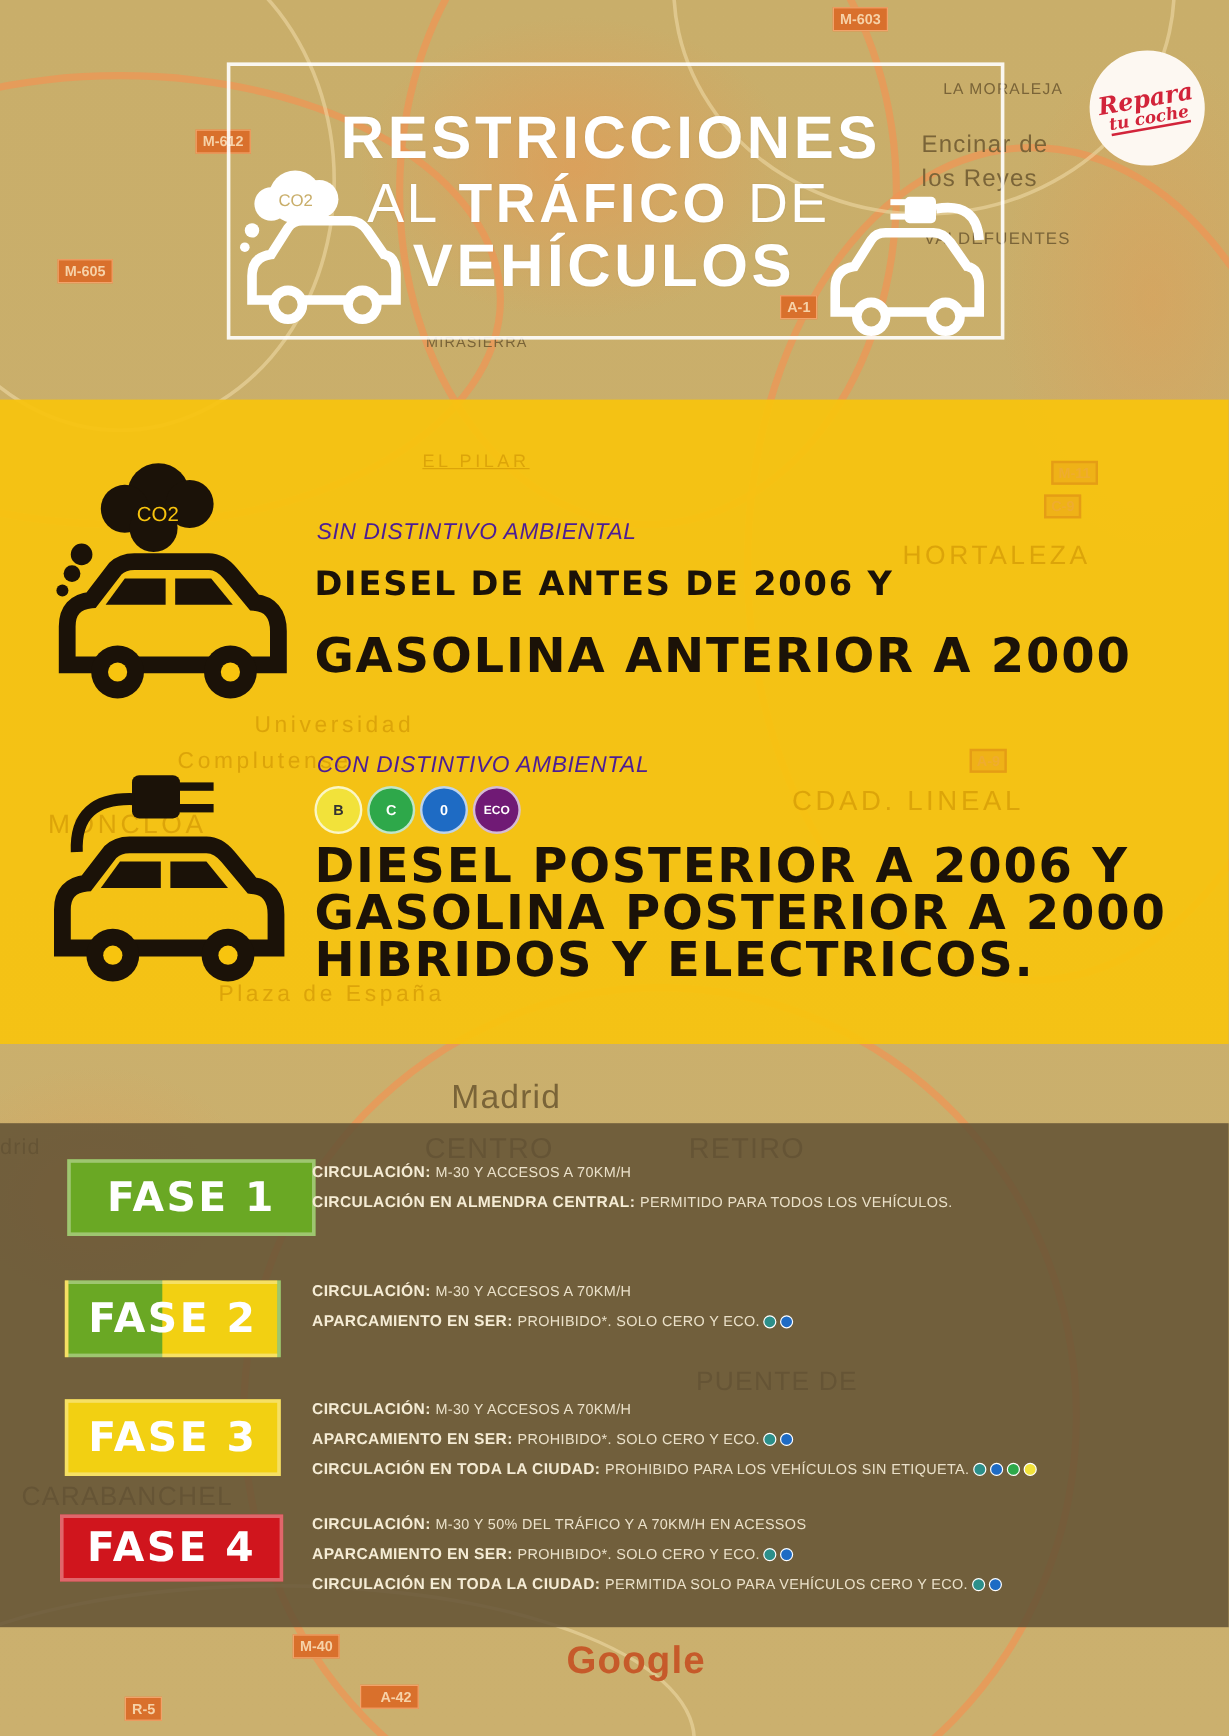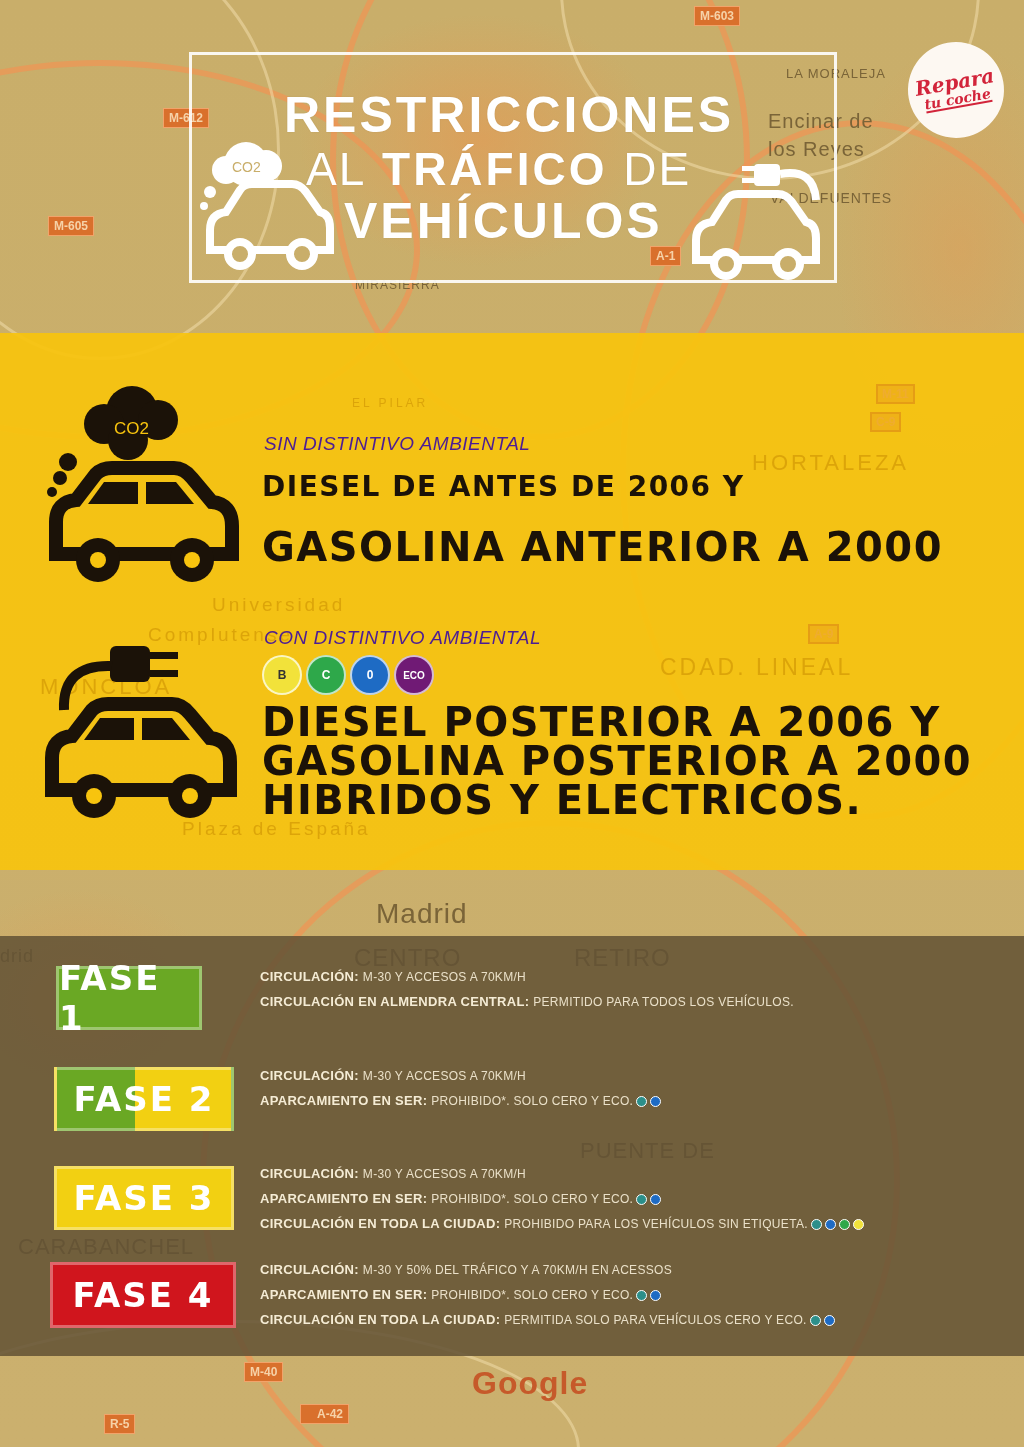--- a/index.html
+++ b/index.html
@@ -79,21 +79,21 @@
     display: flex; align-items: center; justify-content: center;
     font: bold 12px "Liberation Sans", sans-serif; color: #fff;
     border: 2px solid rgba(255,255,255,0.7);
   }
   
   .dark-panel {
     position: absolute; left: 0; top: 936px; width: 1024px; height: 420px;
     background: rgba(98,82,52,0.86);
   }
   .fase-btn {
-    position: absolute; width: 146px; height: 64px;
+    position: absolute; width: 207px; height: 64px;
     display: flex; align-items: center; justify-content: center;
     color: #fff; font-family: "DejaVu Sans", sans-serif; font-weight: bold;
     font-size: 34px; letter-spacing: 2px;
     border: 3px solid rgba(255,255,255,0.35);
   }
   .fase-lines { position: absolute; left: 260px; }
   .fase-line {
     font-family: "Liberation Sans", sans-serif; font-size: 13px; color: #f5ecd5;
     height: 25px; line-height: 25px; white-space: nowrap; letter-spacing: 0.3px;
   }
@@ -179,21 +179,21 @@
 <div class="title-line" style="left:344px;top:192px;font-size:50px;">VEHÍCULOS</div>
 
 <div class="logo">
   <span class="l1">Repara</span>
   <span class="l2">tu coche</span>
 </div>
 
 <div class="yellow-band"></div>
 <div id="band-labels">
     <div class="band-faint" style="left: 752px; top: 450px; font-size: 22px;">HORTALEZA</div>
-    <div class="band-faint" style="left: 352px; top: 396px; font-size: 12px;">EL PILAR</div>
+    <div class="band-faint" style="left: 352px; top: 376px; font-size: 15px; text-decoration: underline;">EL PILAR</div>
     <div class="band-faint" style="left: 212px; top: 594px; font-size: 19px;">Universidad</div>
     <div class="band-faint" style="left: 148px; top: 624px; font-size: 19px;">Complutense</div>
     <div class="band-faint" style="left: 660px; top: 654px; font-size: 23px;">CDAD. LINEAL</div>
     <div class="band-faint" style="left: 40px; top: 674px; font-size: 22px;">MONCLOA</div>
     <div class="band-faint" style="left: 182px; top: 818px; font-size: 19px;">Plaza de España</div>
     <div class="band-shield" style="left: 876px; top: 384px;">M-11</div>
     <div class="band-shield" style="left: 870px; top: 412px;">C-9</div>
     <div class="band-shield" style="left: 808px; top: 624px;">A-9</div>
   </div>
 
@@ -258,21 +258,21 @@
 </div>
 <div class="cat-main" style="left:262px;top:702px;font-size:40px;line-height:40px;">DIESEL POSTERIOR A 2006 Y</div>
 <div class="cat-main" style="left:262px;top:741px;font-size:40px;line-height:40px;">GASOLINA POSTERIOR A 2000</div>
 <div class="cat-main" style="left:262px;top:780px;font-size:40px;line-height:40px;">HIBRIDOS Y ELECTRICOS.</div>
 
 <div class="dark-panel"></div>
 
 <div class="fase-btn" style="left:56px;top:966px;background:#6aa824;">FASE 1</div>
 <div class="fase-btn" style="left:54px;top:1067px;width:180px;background:linear-gradient(90deg,#6aa824 0%,#6aa824 45%,#f2d012 45%,#f2d012 100%);">FASE 2</div>
 <div class="fase-btn" style="left:54px;top:1166px;width:180px;background:#f2d012;">FASE 3</div>
-<div class="fase-btn" style="left:50px;top:1262px;width:186px;height:66px;background:#d0151d;">FASE 4</div>
+<div class="fase-btn" style="left:50px;top:1262px;width:186px;height:56px;background:#d0151d;">FASE 4</div>
 
 <div class="fase-lines" style="top:964px;">
     <div class="fase-line"><b>Circulación:</b> <span class="val">M-30 y accesos a 70km/h</span></div>
     <div class="fase-line"><b>Circulación en almendra central:</b> <span class="val">Permitido para todos los vehículos.</span></div>
   </div>
 <div class="fase-lines" style="top:1063px;">
     <div class="fase-line"><b>Circulación:</b> <span class="val">M-30 y accesos a 70km/h</span></div>
     <div class="fase-line"><b>Aparcamiento en SER:</b> <span class="val">Prohibido*. Solo cero y eco.</span><span class="mini" style="background: rgb(44, 143, 138);"></span><span class="mini" style="background: rgb(30, 107, 196);"></span></div>
   </div>
 <div class="fase-lines" style="top:1161px;">

